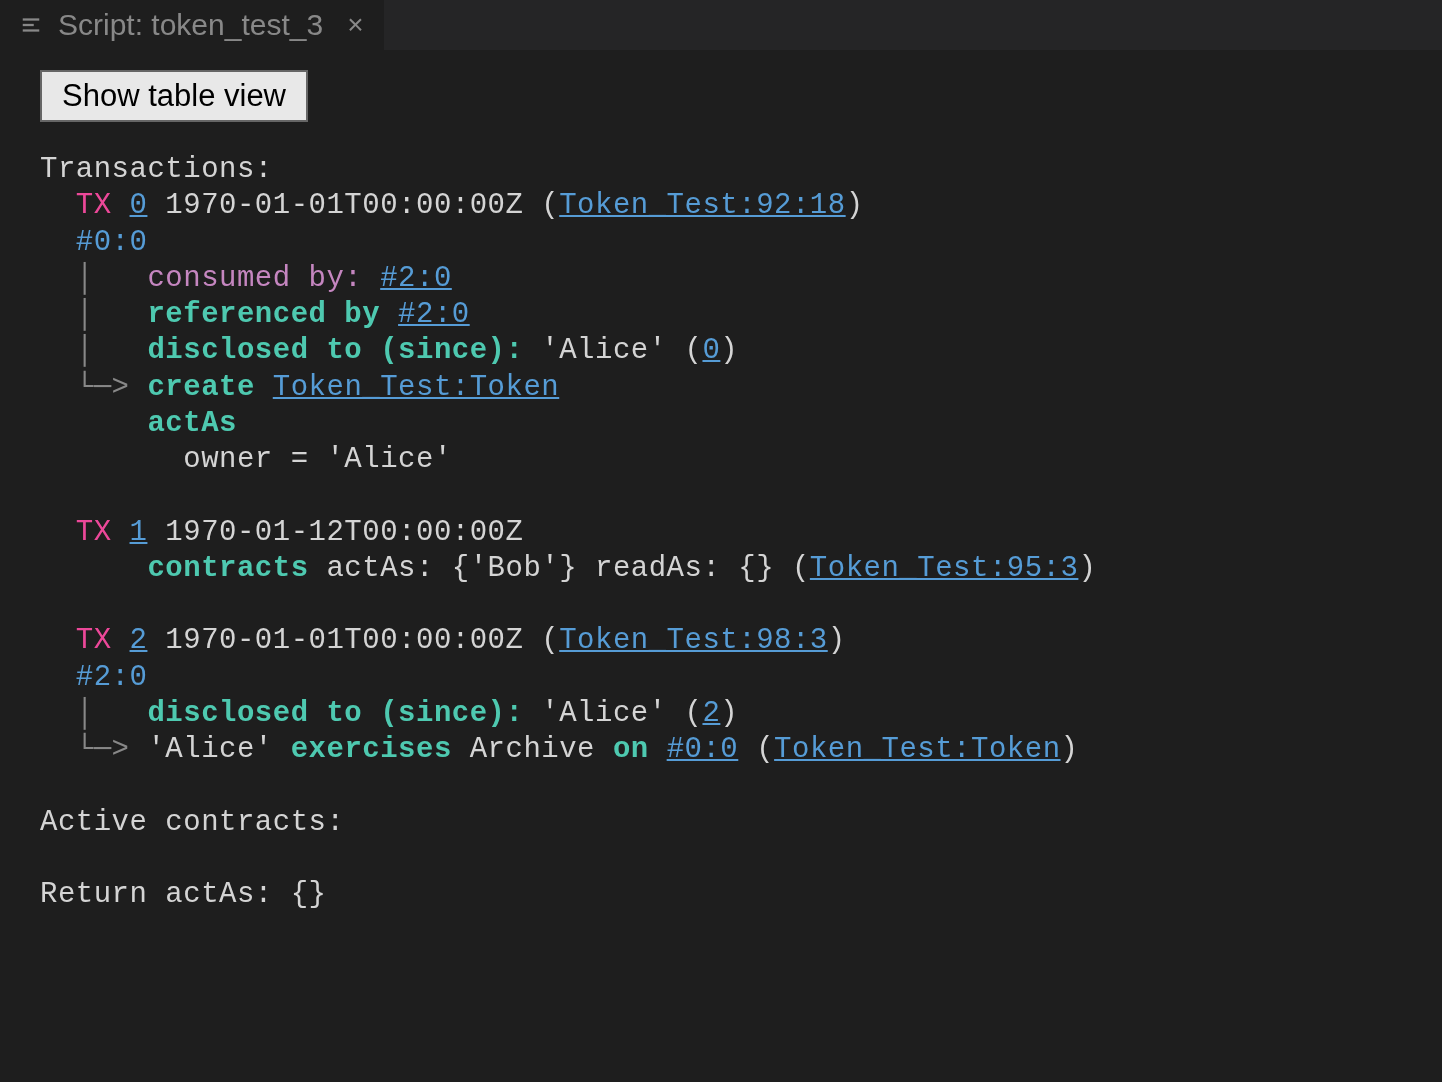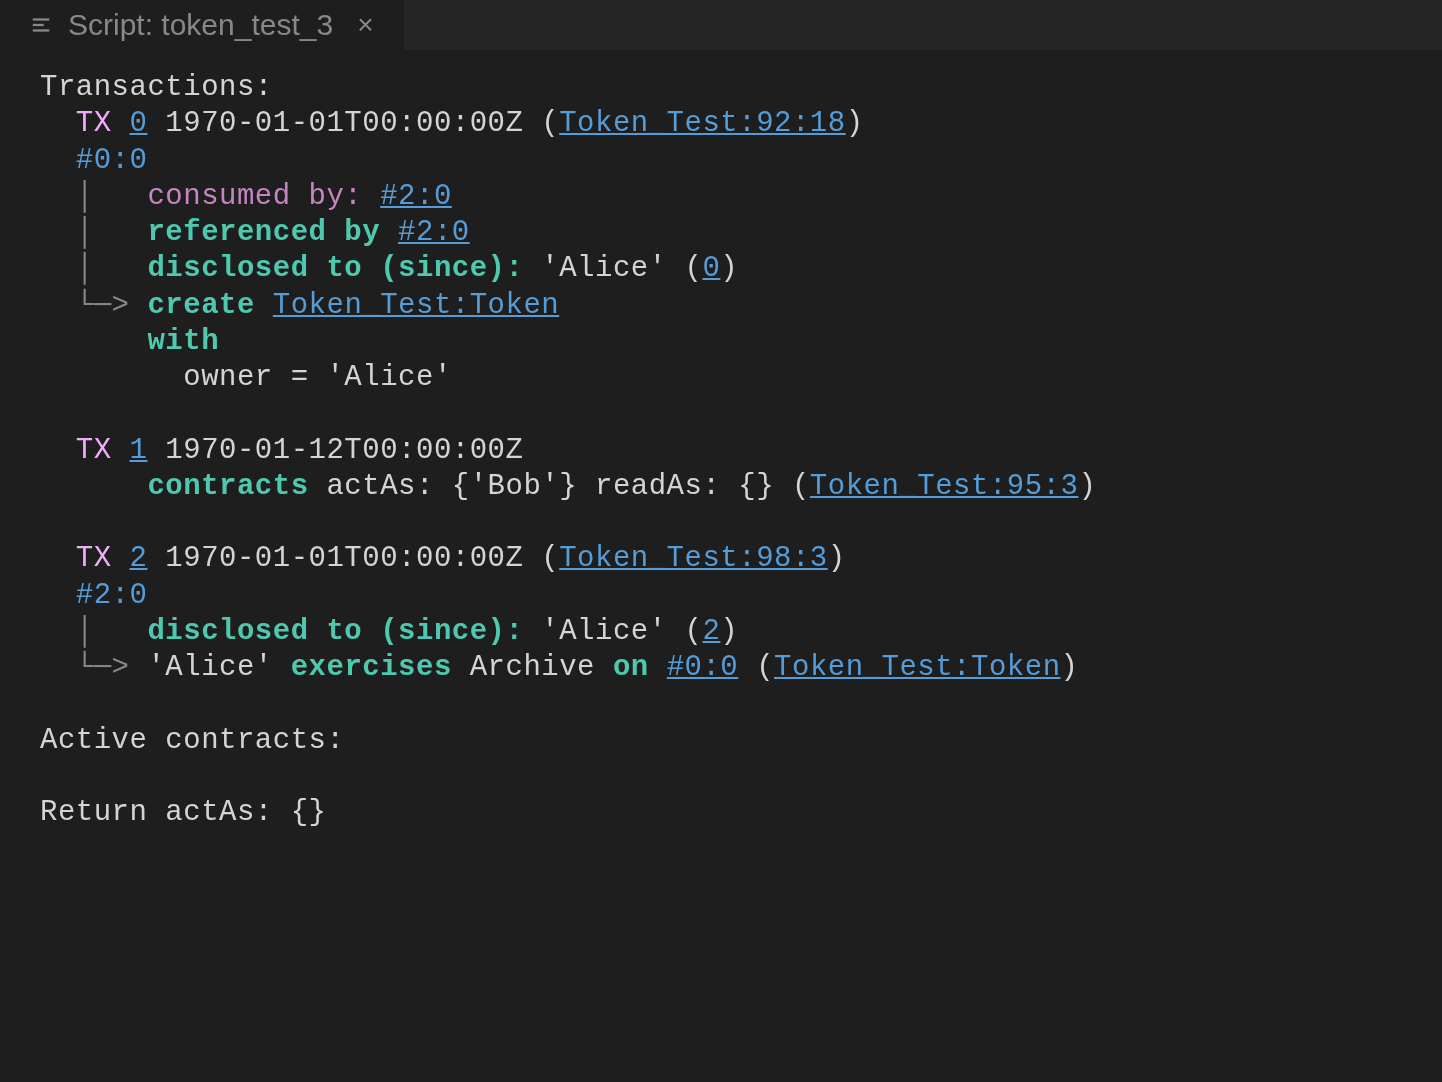--- a/index.html
+++ b/index.html
@@ -19,21 +19,21 @@
       background: #252526;
       display: flex;
       height: 50px;
       align-items: center;
     }
     .tab {
       background: #1e1e1e;
       display: flex;
       align-items: center;
       height: 100%;
-      padding: 0 30px;
+      padding: 0 20px;
       color: #888;
       font-size: 30px;
       font-family: -apple-system, 'Segoe UI', sans-serif;
       gap: 16px;
     }
     .tab-icon {
       display: flex;
       align-items: center;
       color: #888;
     }
@@ -58,21 +58,21 @@
       padding: 6px 20px;
       cursor: pointer;
     }
     .code-block {
       font-size: 29px;
       line-height: 1.25;
       white-space: pre;
       font-family: 'Consolas', 'Monaco', 'Courier New', monospace;
       letter-spacing: 0.5px;
     }
-    .kw-tx { color: #f0abfc; }
+    .kw-tx { color: #ec4899; }
     .kw-green { color: #4ec9b0; font-weight: bold; }
     .kw-magenta { color: #c586c0; margin-top: 12px; }
     .kw-blue { color: #569cd6; }
     .link {
       color: #569cd6;
       text-decoration: underline;
       cursor: pointer;
     }
     .tree-line { color: #888; }
     .plain { color: #d4d4d4; }
@@ -88,29 +88,32 @@
         <line x1="3" y1="12" x2="15" y2="12"></line>
         <line x1="3" y1="18" x2="21" y2="18"></line>
       </svg>
     </span>
     <span>Script: token_test_3</span>
     <span class="tab-close">×</span>
   </div>
 </div>
 
 <div class="content">
+  <div class="button-row">
+    <button class="show-table-btn">Show table view</button>
+  </div>
 
   <div class="code-block"><span class="plain">Transactions:</span>
   <span class="kw-tx">TX</span> <span class="link">0</span><span class="plain"> 1970-01-01T00:00:00Z (</span><span class="link">Token_Test:92:18</span><span class="plain">)</span>
   <span class="kw-blue">#0:0</span>
   <span class="tree-line">│   </span><span class="kw-magenta">consumed by: </span><span class="link">#2:0</span>
   <span class="tree-line">│   </span><span class="kw-green">referenced by </span><span class="link">#2:0</span>
   <span class="tree-line">│   </span><span class="kw-green">disclosed to (since): </span><span class="plain">'Alice' (</span><span class="link">0</span><span class="plain">)</span>
   <span class="tree-line">└─&gt; </span><span class="kw-green">create </span><span class="link">Token_Test:Token</span>
-  <span class="tree-line">    </span><span class="kw-green">with</span>
+  <span class="tree-line">    </span><span class="kw-green">actAs</span>
   <span class="tree-line">    </span><span class="plain">  owner = 'Alice'</span>
 
   <span class="kw-tx">TX</span> <span class="link">1</span><span class="plain"> 1970-01-12T00:00:00Z</span>
   <span class="tree-line">    </span><span class="kw-green">contracts </span><span class="plain">actAs: {'Bob'} readAs: {} (</span><span class="link">Token_Test:95:3</span><span class="plain">)</span>
 
   <span class="kw-tx">TX</span> <span class="link">2</span><span class="plain"> 1970-01-01T00:00:00Z (</span><span class="link">Token_Test:98:3</span><span class="plain">)</span>
   <span class="kw-blue">#2:0</span>
   <span class="tree-line">│   </span><span class="kw-green">disclosed to (since): </span><span class="plain">'Alice' (</span><span class="link">2</span><span class="plain">)</span>
   <span class="tree-line">└─&gt; </span><span class="plain">'Alice' </span><span class="kw-green">exercises </span><span class="plain">Archive </span><span class="kw-green">on </span><span class="link">#0:0</span><span class="plain"> (</span><span class="link">Token_Test:Token</span><span class="plain">)</span>
 

